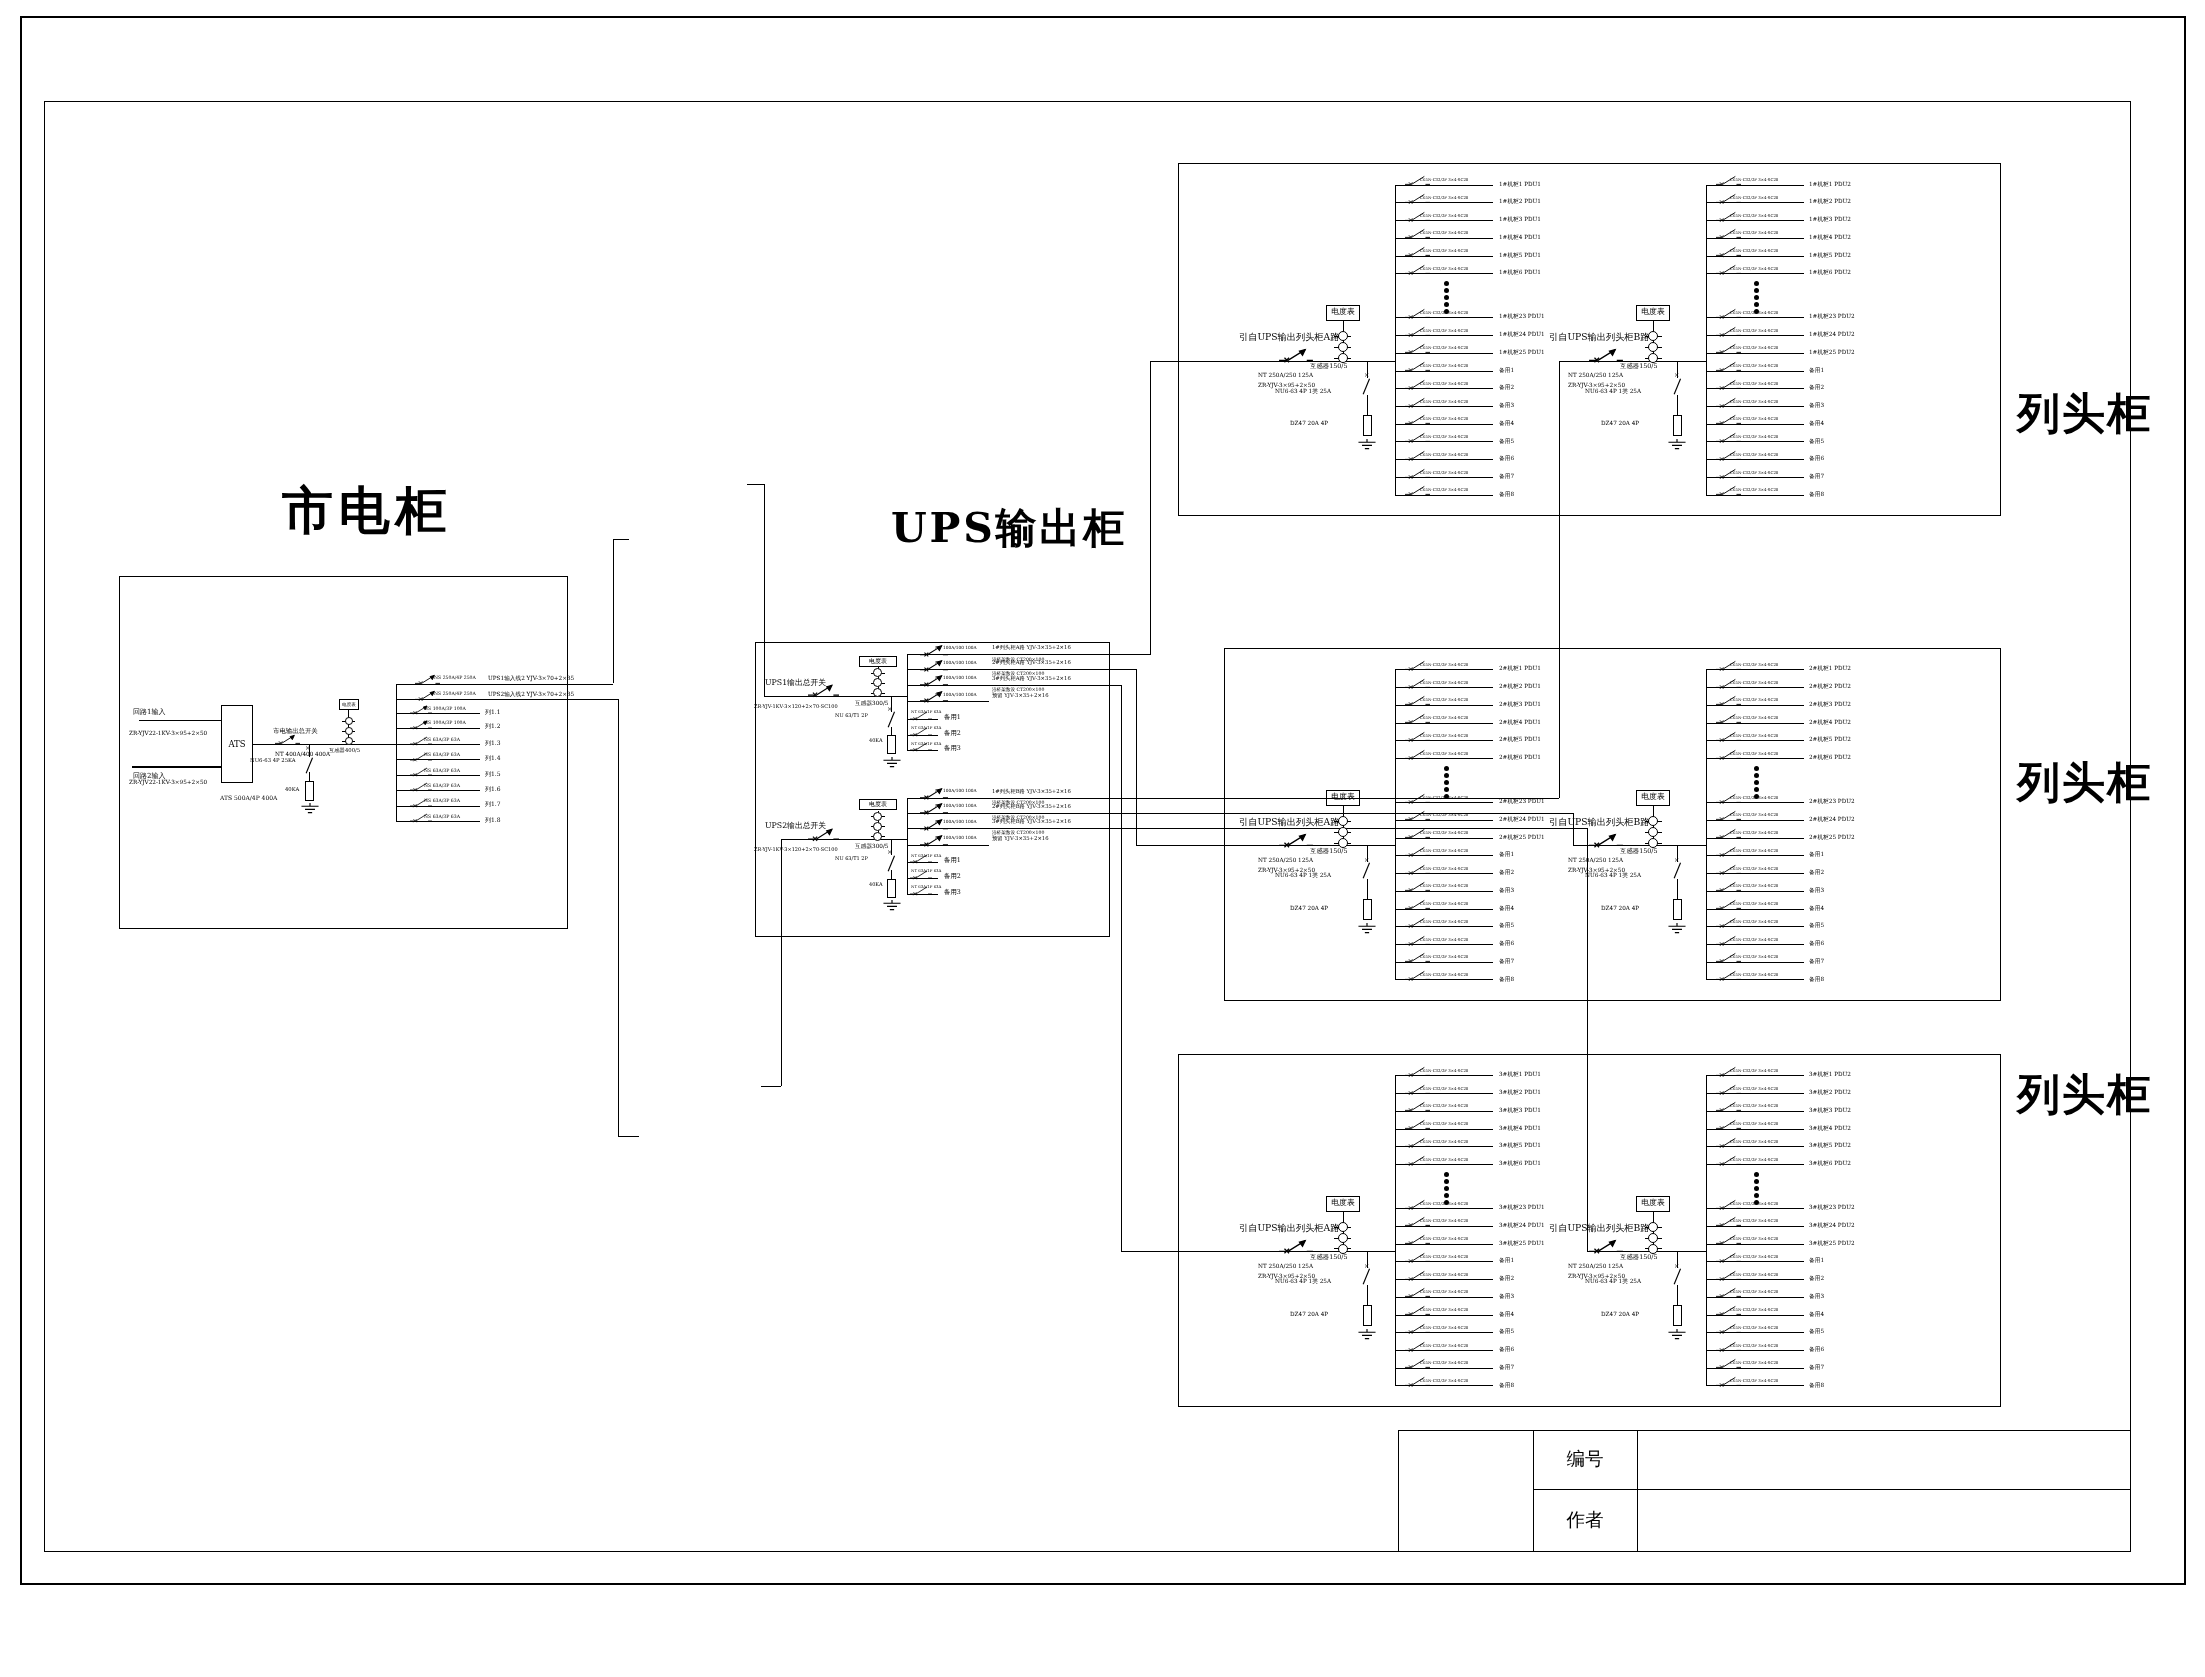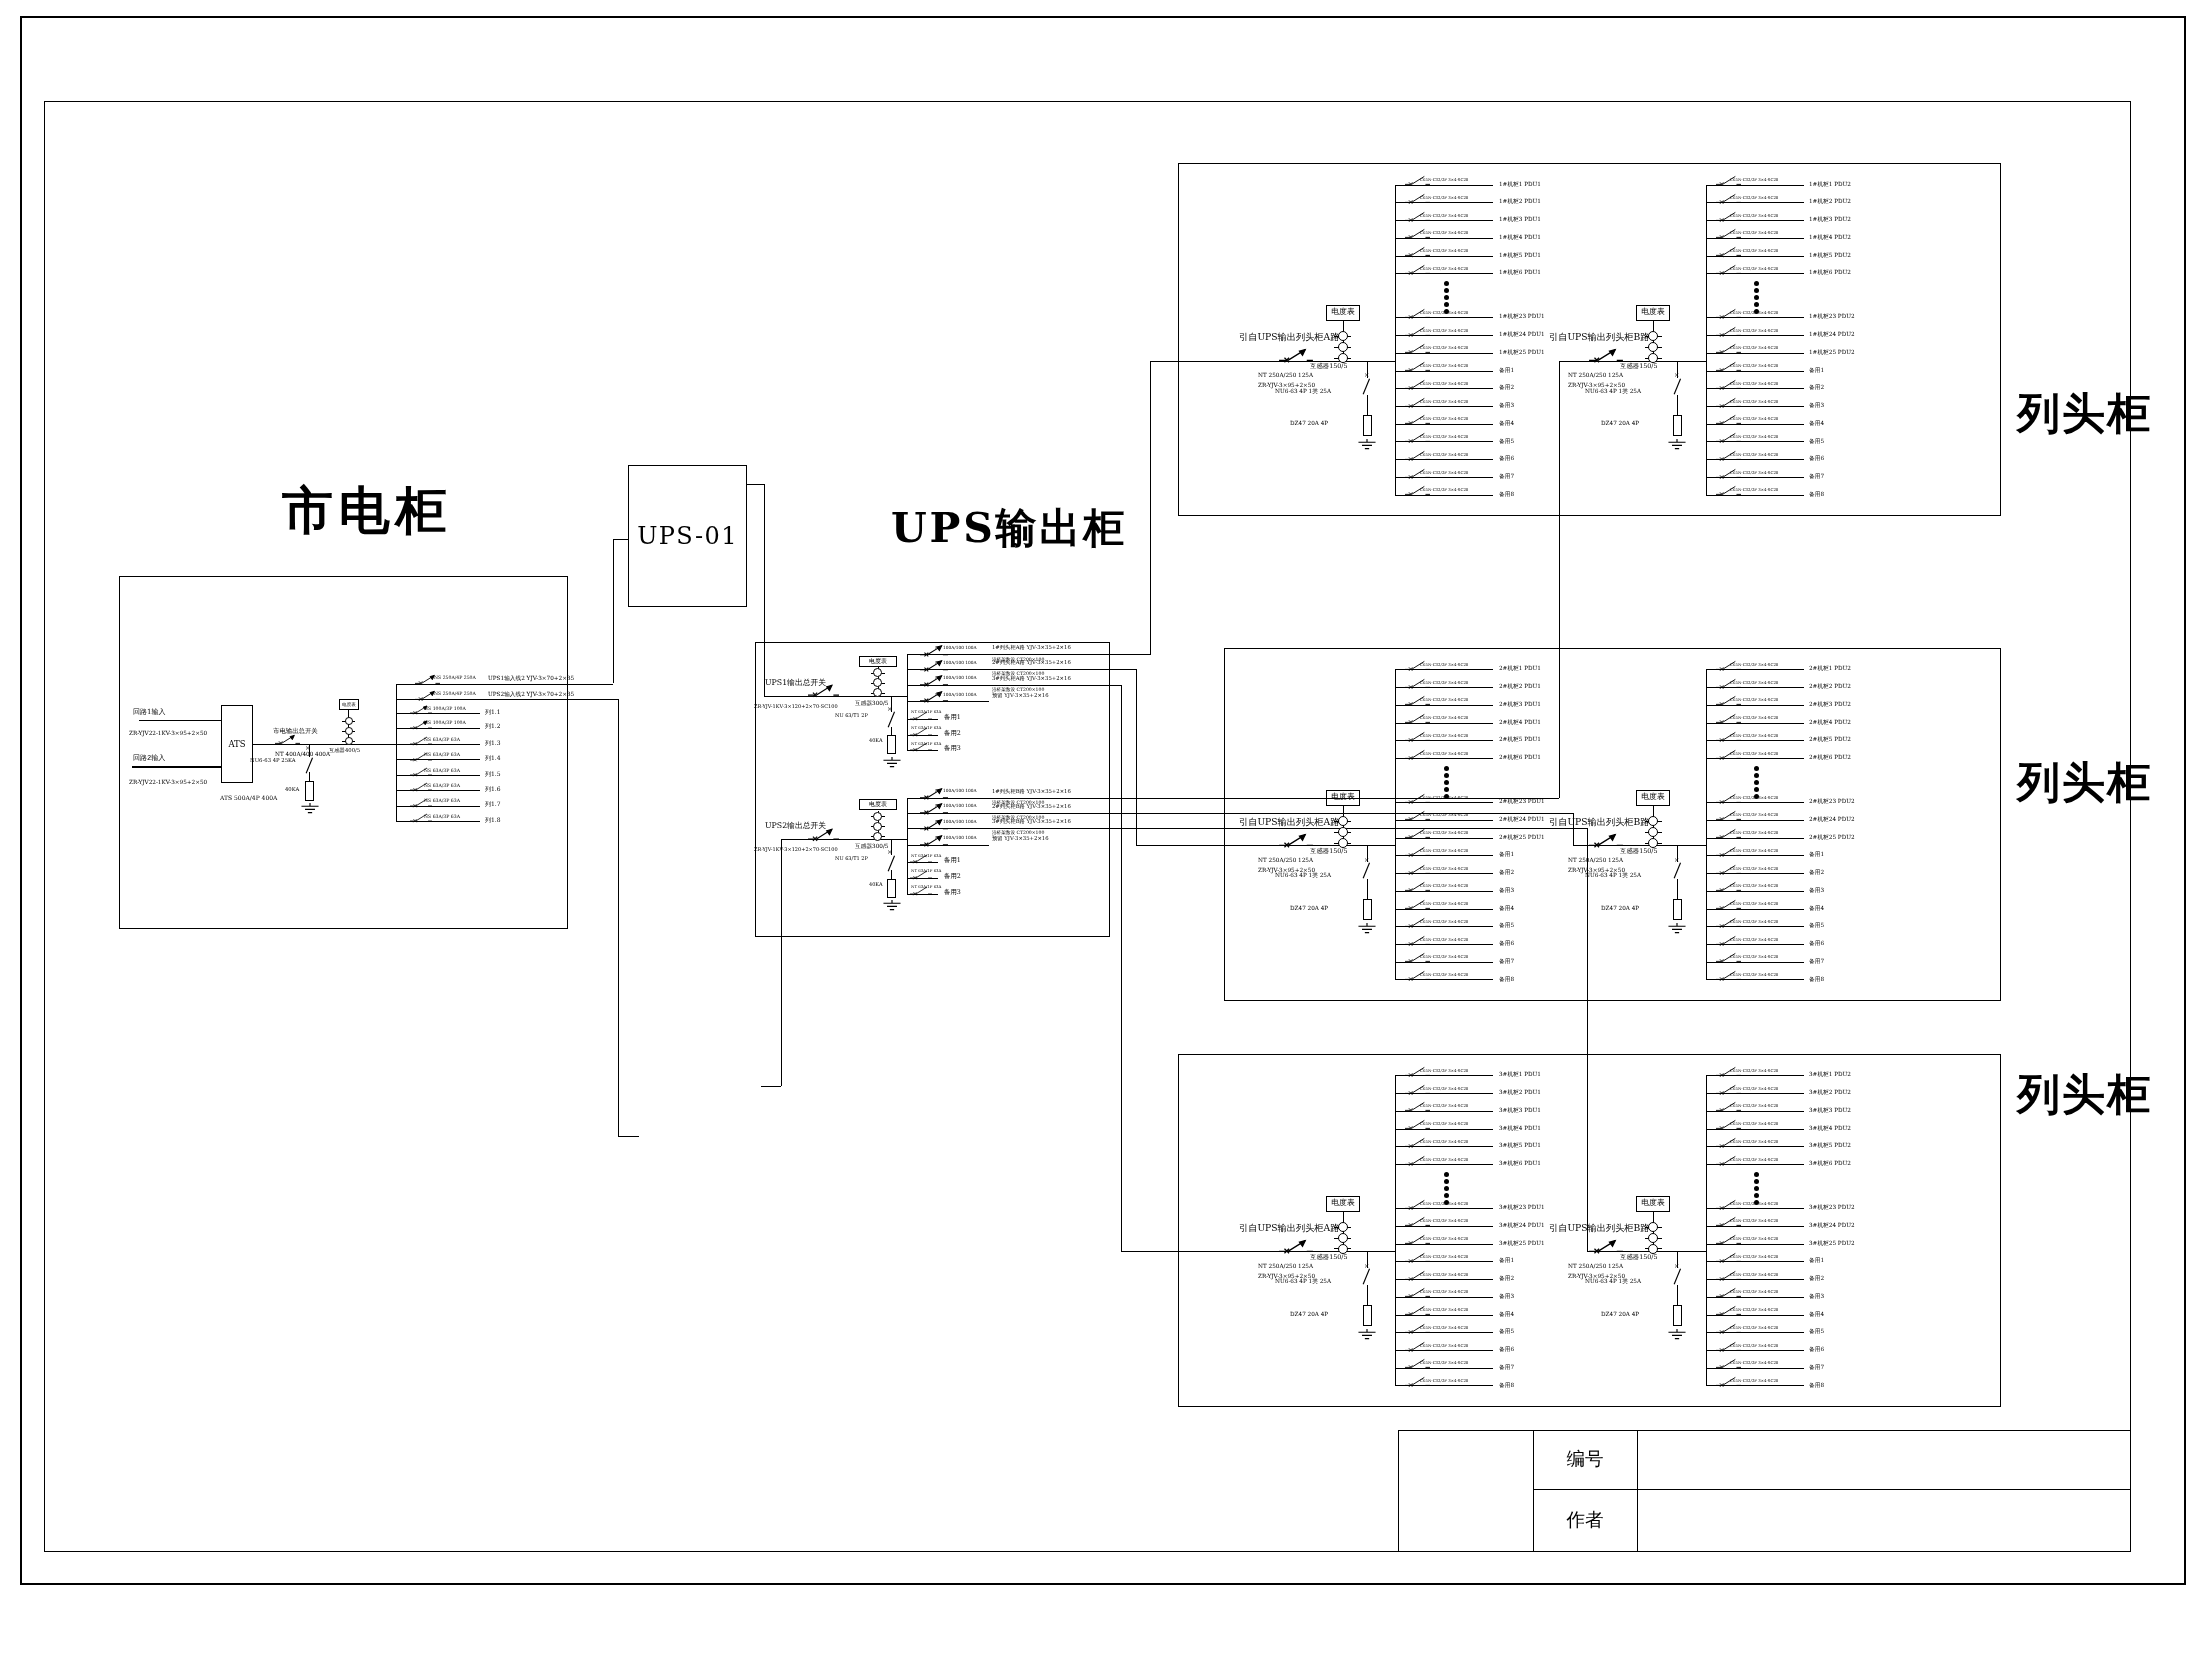--- a/index.html
+++ b/index.html
@@ -22,36 +22,33 @@
 
   <div class="bx" style="left:20px;top:15.6px;width:2166px;height:1569px;border-width:2.1px"></div>
   <div class="bx" style="left:44px;top:101px;width:2087px;height:1451px;border-width:1.4px"></div>
 
   <div class="tx big" style="left:282px;top:481px;font-size:51px">市电柜</div>
   <div class="tx big" style="left:891px;top:505px;font-size:41px;letter-spacing:2.8px">UPS输出柜</div>
   <div class="tx big" style="left:2017px;top:389px;font-size:43px;letter-spacing:2.1px">列头柜</div>
   <div class="tx big" style="left:2017px;top:758px;font-size:43px;letter-spacing:2.1px">列头柜</div>
   <div class="tx big" style="left:2017px;top:1070px;font-size:43px;letter-spacing:2.1px">列头柜</div>
 
-  <div class="bx" style="left:628px;top:465px;width:119px;height:142px">
-    <span class="uv">UPS-01</span>
-  </div>
 
   <div class="ln" style="left:1398px;top:1430px;width:732px;height:0.7px"></div>
   <div class="ln" style="left:1398px;top:1430px;width:0.7px;height:121px"></div>
   <div class="ln" style="left:1533px;top:1430px;width:0.7px;height:121px"></div>
   <div class="ln" style="left:1637px;top:1430px;width:0.7px;height:121px"></div>
   <div class="ln" style="left:1533px;top:1489px;width:598px;height:0.7px"></div>
   <div class="tx" style="left:1533px;top:1448px;width:104px;text-align:center;font-size:18.5px">编号</div>
   <div class="tx" style="left:1533px;top:1509px;width:104px;text-align:center;font-size:18.5px">作者</div>
 <div class="bx" style="left: 119px; top: 576px; width: 449px; height: 353px; border-width: 0.7px;"></div>
     <div class="tx" style="left: 133px; top: 708px; font-size: 7px;">回路1输入</div>
     <div class="ln" style="left: 139px; top: 720px; width: 82px; height: 0.7px;"></div>
     <div class="tx" style="left: 129px; top: 730px; font-size: 5.7px;">ZR-YJV22-1KV-3×95+2×50</div>
-    <div class="tx" style="left: 133px; top: 754px; font-size: 7px; font-family: Liberation Mono, monospace;">回路2输入</div>
+    <div class="tx" style="left: 133px; top: 772px; font-size: 7px;">回路2输入</div>
     <div class="ln" style="left: 132px; top: 766px; width: 89px; height: 2.1px;"></div>
     <div class="tx" style="left: 129px; top: 779px; font-size: 5.7px;">ZR-YJV22-1KV-3×95+2×50</div>
     <div class="bx" style="left: 221px; top: 705px; width: 32px; height: 78px; border-width: 0.7px;"></div>
     <div class="tx" style="left: 221px; top: 740px; font-size: 8.5px; width: 32px; text-align: center;">ATS</div>
     <div class="tx" style="left: 220px; top: 795px; font-size: 6px;">ATS 500A/4P 400A</div>
     <div class="ln" style="left: 253px; top: 744px; width: 143px; height: 0.7px;"></div>
     <svg class="sym" width="25" height="14.8" viewBox="0 0 44 26" style="left: 275px; top: 732px;">
       <path d="M0 20 H9 M11.5 20 L34 6 M36 20 H44" stroke="#000" fill="none" stroke-width="1.6"></path>
       <path d="M7 16.5 L13 22.5 M7 22.5 L13 16.5" stroke="#000" fill="none" stroke-width="1.6"></path>
       <path d="M34 6 L26.5 8 L30.5 13.5 Z" stroke="#000" fill="#000" stroke-width="1.6"></path>

